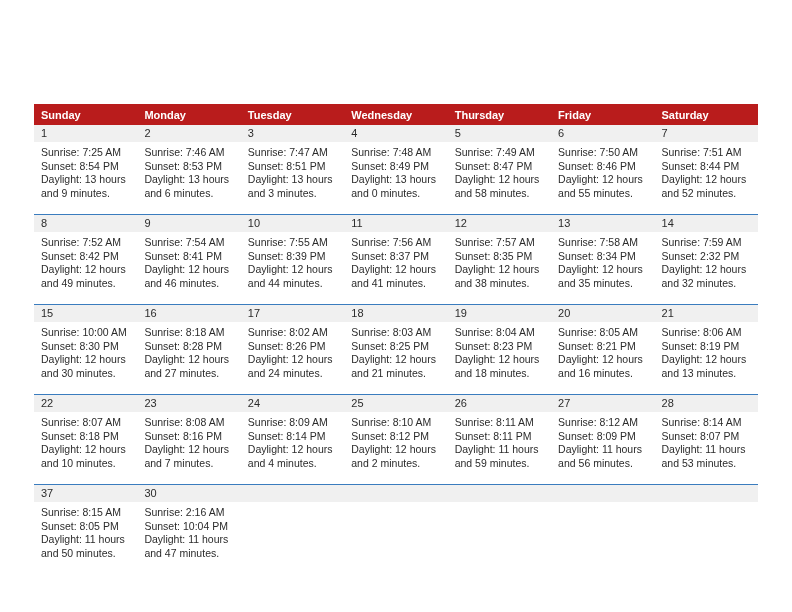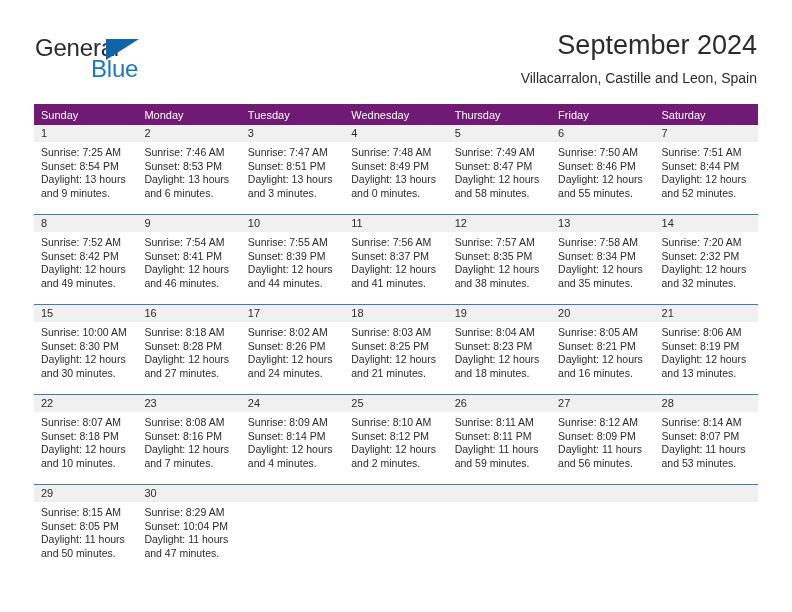--- a/index.html
+++ b/index.html
@@ -74,24 +74,24 @@
 
   
   .calendar {
     position: absolute;
     left: 34px; top: 104px;
     width: 724px;
     border-collapse: collapse;
     table-layout: fixed;
   }
   .calendar th {
-    background: #701a75;
+    background: #b91c1c;
     color: #ffffff;
     font-size: 11px;
-    font-weight: normal;
+    font-weight: bold;
     text-align: left;
     padding: 4px 0 4px 7px;
     height: 21px;
     border: none;
   }
   .calendar td {
     vertical-align: top;
     padding: 0;
     width: 103.43px;
     border: none;
@@ -123,34 +123,20 @@
     color: #2b2b2b;
     line-height: 13.5px;
   }
   .cell-body div { white-space: nowrap; }
 </style>
 </head>
 <body>
 
 <div id="page">
 
-  <div class="header">
-
-    <div class="logo">
-      <span class="logo-general">General</span>
-      <span class="logo-triangle"></span>
-      <span class="logo-blue">Blue</span>
-    </div>
-
-    <div class="title-block">
-      <h1 class="cal-title">September 2024</h1>
-      <div class="cal-subtitle">Villacarralon, Castille and Leon, Spain</div>
-    </div>
-
-  </div>
 
   <table class="calendar">
     <thead>
       <tr id="weekday-row">
           <th>Sunday</th>
           <th>Monday</th>
           <th>Tuesday</th>
           <th>Wednesday</th>
           <th>Thursday</th>
           <th>Friday</th>
@@ -301,21 +287,21 @@
                 <div>Sunset: 8:34 PM</div>
                 <div>Daylight: 12 hours</div>
                 <div>and 35 minutes.</div>
               </div>
             </div>
           </td>
           <td>
             <div class="cell">
               <div class="daynum-band">14</div>
               <div class="cell-body">
-                <div>Sunrise: 7:20 AM</div>
+                <div>Sunrise: 7:59 AM</div>
                 <div>Sunset: 2:32 PM</div>
                 <div>Daylight: 12 hours</div>
                 <div>and 32 minutes.</div>
               </div>
             </div>
           </td>
         </tr>
         <tr class="week-row">
           <td>
             <div class="cell">
@@ -470,34 +456,34 @@
                 <div>Sunset: 8:07 PM</div>
                 <div>Daylight: 11 hours</div>
                 <div>and 53 minutes.</div>
               </div>
             </div>
           </td>
         </tr>
         <tr class="week-row">
           <td>
             <div class="cell">
-              <div class="daynum-band">29</div>
+              <div class="daynum-band">37</div>
               <div class="cell-body">
                 <div>Sunrise: 8:15 AM</div>
                 <div>Sunset: 8:05 PM</div>
                 <div>Daylight: 11 hours</div>
                 <div>and 50 minutes.</div>
               </div>
             </div>
           </td>
           <td>
             <div class="cell">
               <div class="daynum-band">30</div>
               <div class="cell-body">
-                <div>Sunrise: 8:29 AM</div>
+                <div>Sunrise: 2:16 AM</div>
                 <div>Sunset: 10:04 PM</div>
                 <div>Daylight: 11 hours</div>
                 <div>and 47 minutes.</div>
               </div>
             </div>
           </td>
           <td>
             <div class="cell empty">
               <div class="daynum-band"></div>
             </div>

